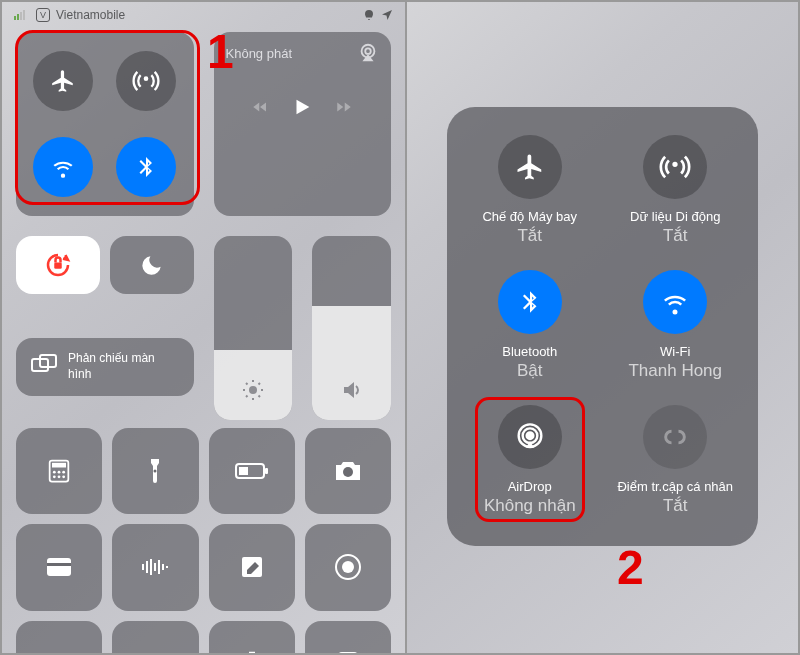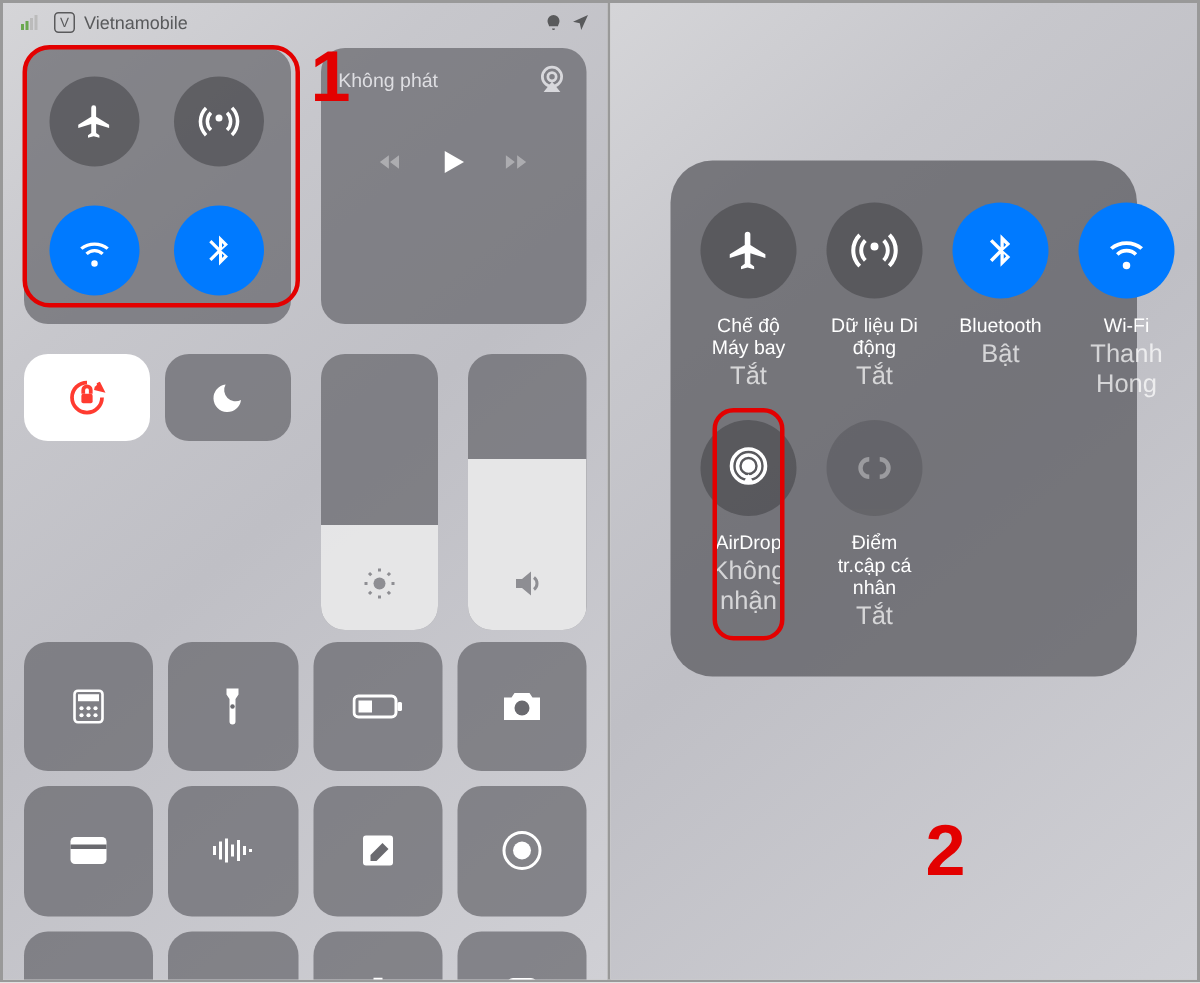--- a/index.html
+++ b/index.html
@@ -35,21 +35,21 @@
     .mirror-tile { background:rgba(100,100,105,0.70); display:flex; align-items:center; gap:10px; padding:0 14px; height:58px; grid-column:span 2; border-radius:16px; }
     .mirror-label { color:#fff; font-size:12px; line-height:1.3; }
     .slider { background:rgba(100,100,105,0.70); border-radius:16px; position:relative; overflow:hidden; grid-row:span 2; height:128px; }
     .slider-fill { position:absolute; bottom:0; left:0; right:0; background:rgba(255,255,255,0.8); }
     .slider-icon { position:absolute; left:50%; transform:translateX(-50%); bottom:14px; }
     .app-grid { padding:0 14px 14px; display:grid; grid-template-columns:repeat(4,1fr); gap:10px; }
     .app { background:rgba(100,100,105,0.70); border-radius:16px; aspect-ratio:1; display:flex; align-items:center; justify-content:center; }
     .app svg { fill:#fff; }
     
     .exp-card { background:rgba(95,95,100,0.78); border-radius:28px; position:absolute; top:105px; left:40px; right:40px; padding:28px 20px 30px; }
-    .exp-grid { display:grid; grid-template-columns:1fr 1fr 1fr 1fr; gap:14px 20px; }
+    .exp-grid { display:grid; grid-template-columns:1fr 1fr; gap:24px 20px; }
     .exp-item { display:flex; flex-direction:column; align-items:center; text-align:center; position:relative; }
     .exp-circ { width:64px; height:64px; border-radius:50%; display:flex; align-items:center; justify-content:center; margin-bottom:10px; }
     .exp-title { color:#fff; font-size:13px; font-weight:500; }
     .exp-sub { color:rgba(255,255,255,0.7); font-size:17px; margin-top:2px; }
     .highlight-2 { position:absolute; border:3px solid #e30000; border-radius:14px; top:-8px; left:8px; right:8px; bottom:-6px; pointer-events:none; }
   </style>
 </head>
 <body>
 
 <div class="wrap">
@@ -167,20 +167,27 @@
             </svg></span>
       </div>
       <div class="slider" style="grid-column:4;grid-row:3 / span 2;height:auto;">
         <div class="slider-fill" style="height:62%;"></div>
         <span class="slider-icon"><svg width="24" height="24" viewBox="0 0 24 24" fill="#8e8e93">
               <path d="M4 9v6h4l6 5V4L8 9H4z"></path>
               <path d="M16 8a5 5 0 010 8" stroke="#8e8e93" stroke-width="2" fill="none"></path>
             </svg></span>
       </div>
 
+      <div class="mirror-tile" style="grid-row:4;">
+        <span><svg width="28" height="24" viewBox="0 0 28 24" fill="none" stroke="#fff" stroke-width="2">
+              <rect x="2" y="6" width="16" height="12" rx="2"></rect>
+              <rect x="10" y="2" width="16" height="12" rx="2"></rect>
+            </svg></span>
+        <span class="mirror-label">Phản chiếu màn hình</span>
+      </div>
     </div>
 
     <div class="app-grid">
       <div class="app">
           <svg width="28" height="28" viewBox="0 0 24 24">
             <rect x="4" y="3" width="16" height="18" rx="2" fill="none" stroke="#fff" stroke-width="1.5"></rect>
             <rect x="6" y="5" width="12" height="4" fill="#fff"></rect>
             <circle cx="8" cy="13" r="1.2" fill="#fff"></circle>
             <circle cx="12" cy="13" r="1.2" fill="#fff"></circle>
             <circle cx="16" cy="13" r="1.2" fill="#fff"></circle>

